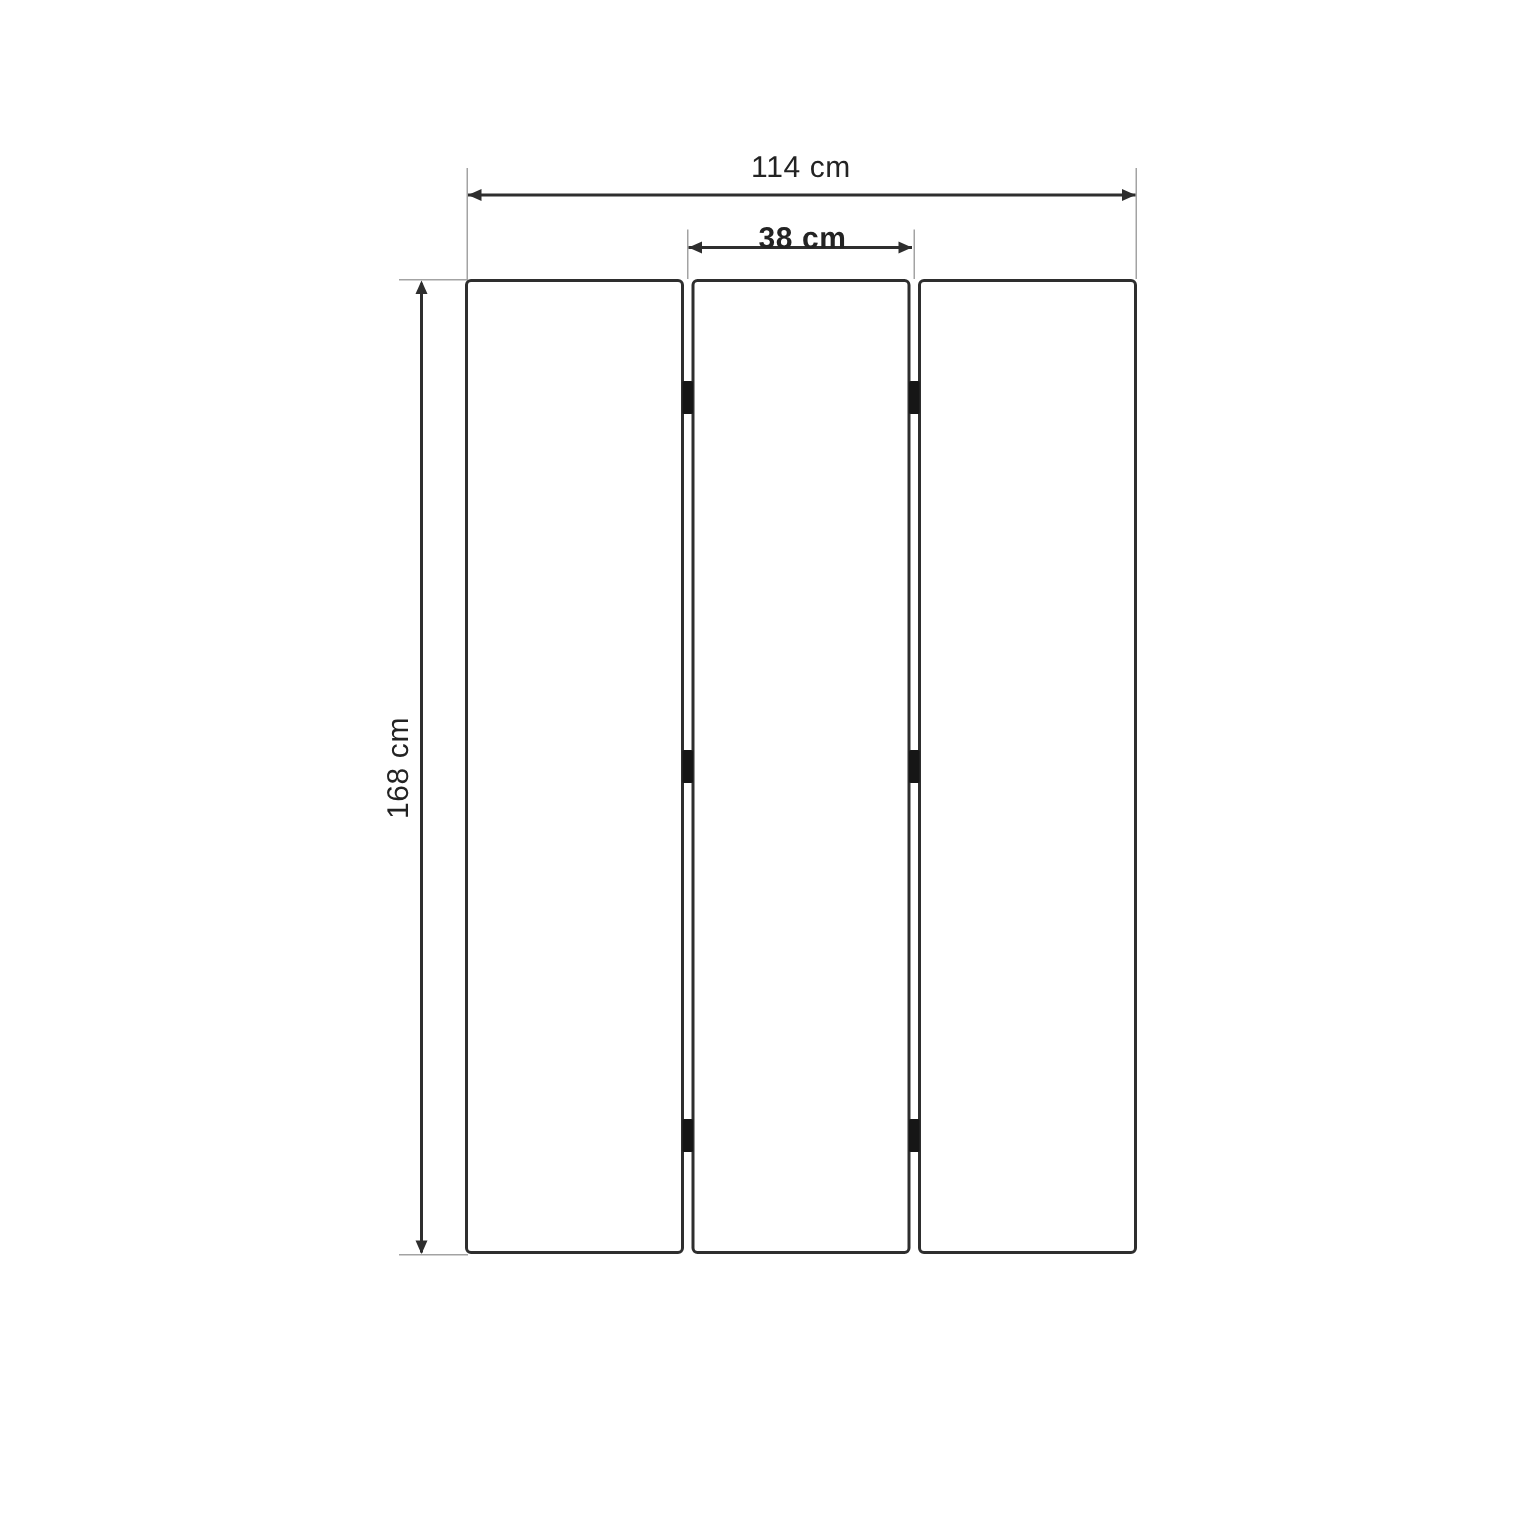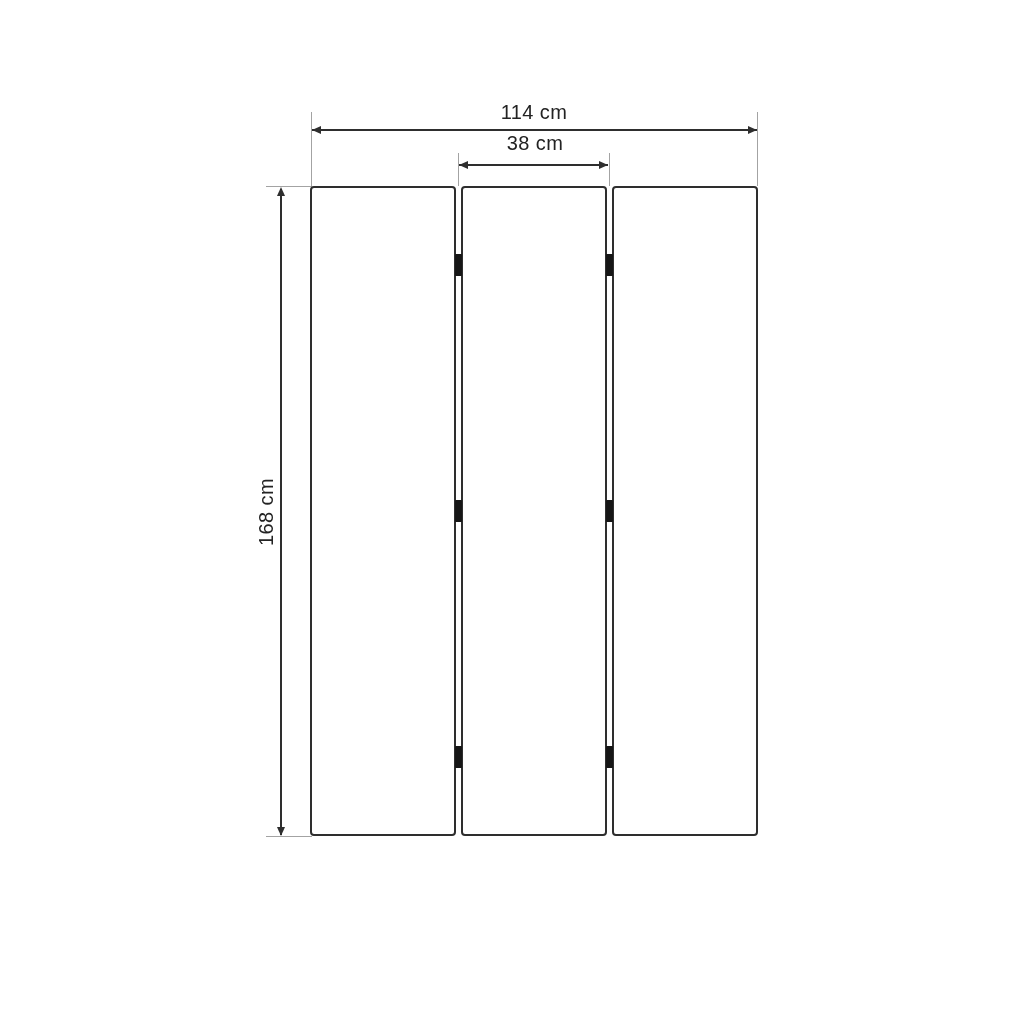--- a/index.html
+++ b/index.html
@@ -80,21 +80,21 @@
   .tw-line      { left: 312px;  top: 129px; width: 445px; }
   .tw-ah-left   { left: 312px;  top: 126px; }
   .tw-ah-right  { left: 748px;  top: 126px; }
   .tw-label     { left: 454px;  top: 101px; width: 160px; }
   
   .pw-ext-left  { left: 457.5px; top: 153px; height: 33px; }
   .pw-ext-right { left: 608.5px; top: 153px; height: 33px; }
   .pw-line      { left: 459px;  top: 164px; width: 149px; }
   .pw-ah-left   { left: 459px;  top: 161px; }
   .pw-ah-right  { left: 599px;  top: 161px; }
-  .pw-label     { left: 455px;  top: 132px; width: 160px; }
+  .pw-label     { left: 455px;  top: 148px; width: 160px; font-weight: bold; }
   
   .h-ext-top    { left: 266px; top: 185.5px; width: 46px; }
   .h-ext-bottom { left: 266px; top: 835.5px; width: 46px; }
   .h-line       { left: 280px; top: 189px; height: 646px; }
   .h-ah-up      { left: 277px; top: 187px; }
   .h-ah-down    { left: 277px; top: 827px; }
   .h-label {
     left: 221px; top: 501px; width: 90px; height: 22px;
     transform: rotate(-90deg);
   }

